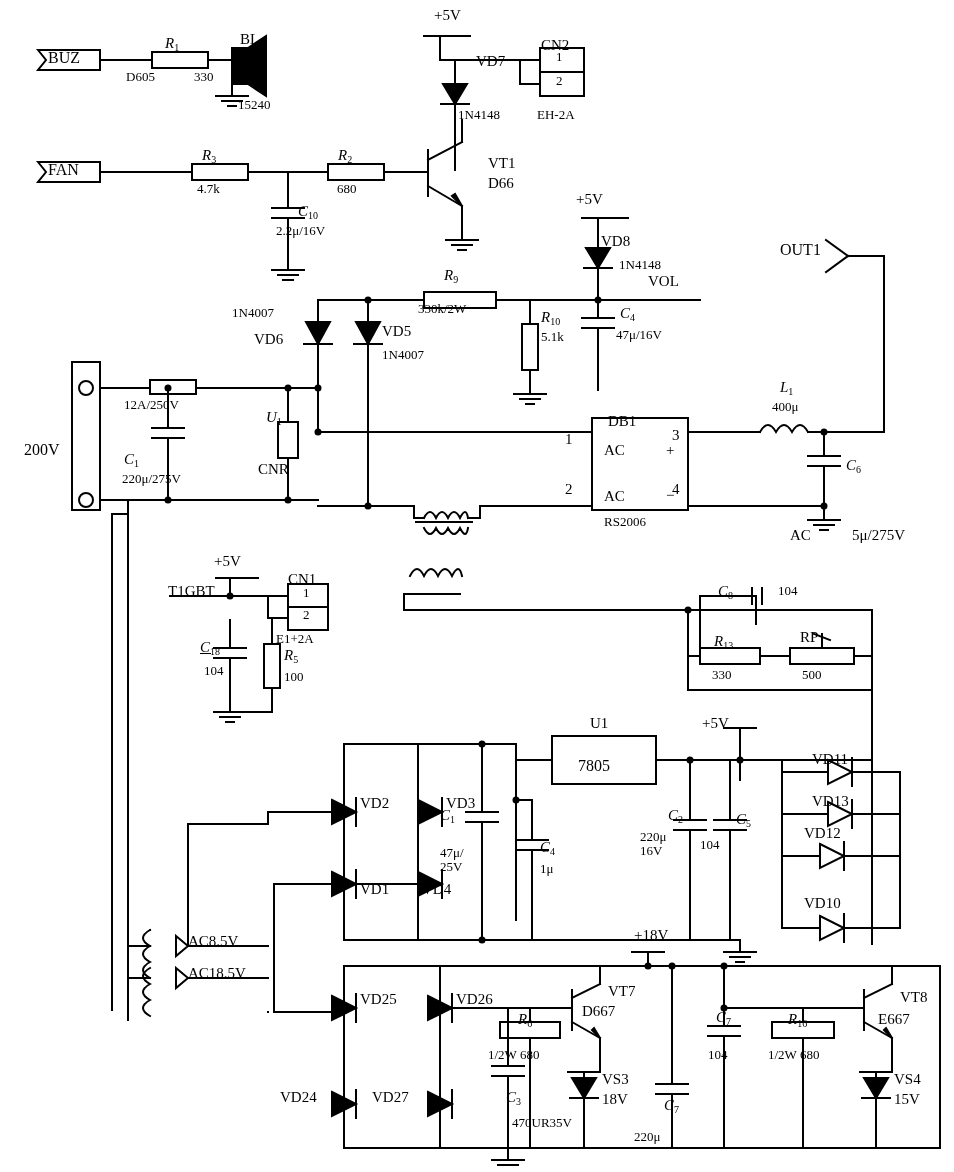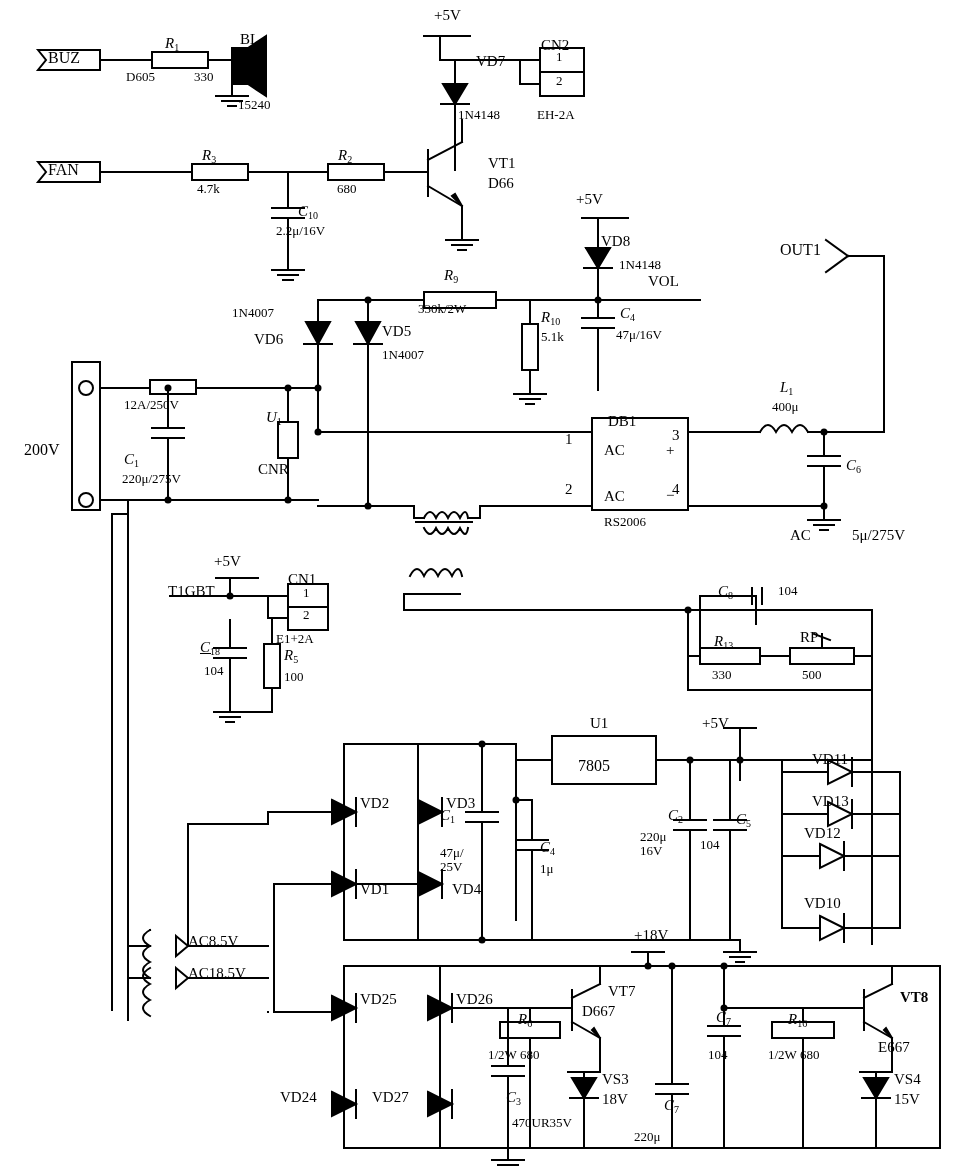--- a/index.html
+++ b/index.html
@@ -488,21 +488,21 @@
 <div class="lbl" style="left:800px;top:630px;">RP</div>
 <div class="lbl sm" style="left:802px;top:668px;">500</div>
 
 <div class="lbl" style="left:590px;top:716px;">U1</div>
 <div class="lbl big" style="left:578px;top:750px;margin-top:8px;">7805</div>
 <div class="lbl" style="left:702px;top:716px;">+5V</div>
 
 <div class="lbl" style="left:360px;top:796px;">VD2</div>
 <div class="lbl" style="left:446px;top:796px;">VD3</div>
 <div class="lbl" style="left:360px;top:882px;">VD1</div>
-<div class="lbl" style="left:452px;top:882px;text-align:center;">VD4</div>
+<div class="lbl" style="left:422px;top:882px;text-align:center;">VD4</div>
 <div class="lbl it" style="left:440px;top:808px;"><span>C</span><span class="sub">1</span></div>
 <div class="lbl sm" style="left:440px;top:846px;white-space:pre;">47μ/
 25V</div>
 <div class="lbl it" style="left:540px;top:840px;"><span>C</span><span class="sub">4</span></div>
 <div class="lbl sm" style="left:540px;top:862px;">1μ</div>
 <div class="lbl it" style="left:668px;top:808px;"><span>C</span><span class="sub">2</span></div>
 <div class="lbl sm" style="left:640px;top:830px;white-space:pre;">220μ
 16V</div>
 <div class="lbl it" style="left:736px;top:812px;"><span>C</span><span class="sub">5</span></div>
 <div class="lbl sm" style="left:700px;top:838px;">104</div>
@@ -528,18 +528,18 @@
 <div class="lbl" style="left:582px;top:1004px;">D667</div>
 <div class="lbl" style="left:602px;top:1072px;">VS3</div>
 <div class="lbl" style="left:602px;top:1092px;">18V</div>
 <div class="lbl" style="left:634px;top:928px;">+18V</div>
 <div class="lbl it" style="left:716px;top:1010px;"><span>C</span><span class="sub">7</span></div>
 <div class="lbl sm" style="left:708px;top:1048px;">104</div>
 <div class="lbl it" style="left:664px;top:1098px;"><span>C</span><span class="sub">7</span></div>
 <div class="lbl sm" style="left:634px;top:1130px;">220μ</div>
 <div class="lbl it" style="left:788px;top:1012px;"><span>R</span><span class="sub">16</span></div>
 <div class="lbl sm" style="left:768px;top:1048px;">1/2W 680</div>
-<div class="lbl" style="left:900px;top:990px;font-weight:bold;">VT8</div>
-<div class="lbl" style="left:878px;top:1012px;margin-top:28px;">E667</div>
+<div class="lbl" style="left:900px;top:990px;">VT8</div>
+<div class="lbl" style="left:878px;top:1012px;">E667</div>
 <div class="lbl" style="left:894px;top:1072px;">VS4</div>
 <div class="lbl" style="left:894px;top:1092px;">15V</div>
 
 </div>
 
 </body></html>

